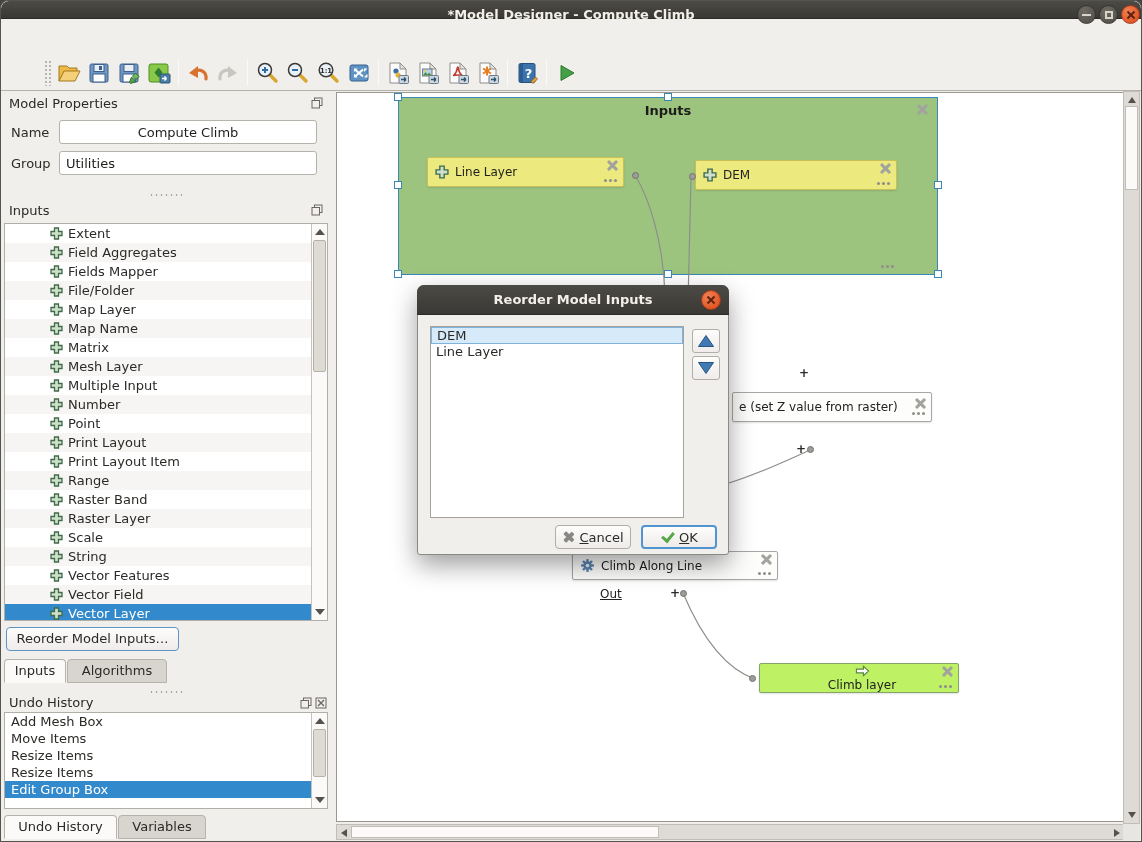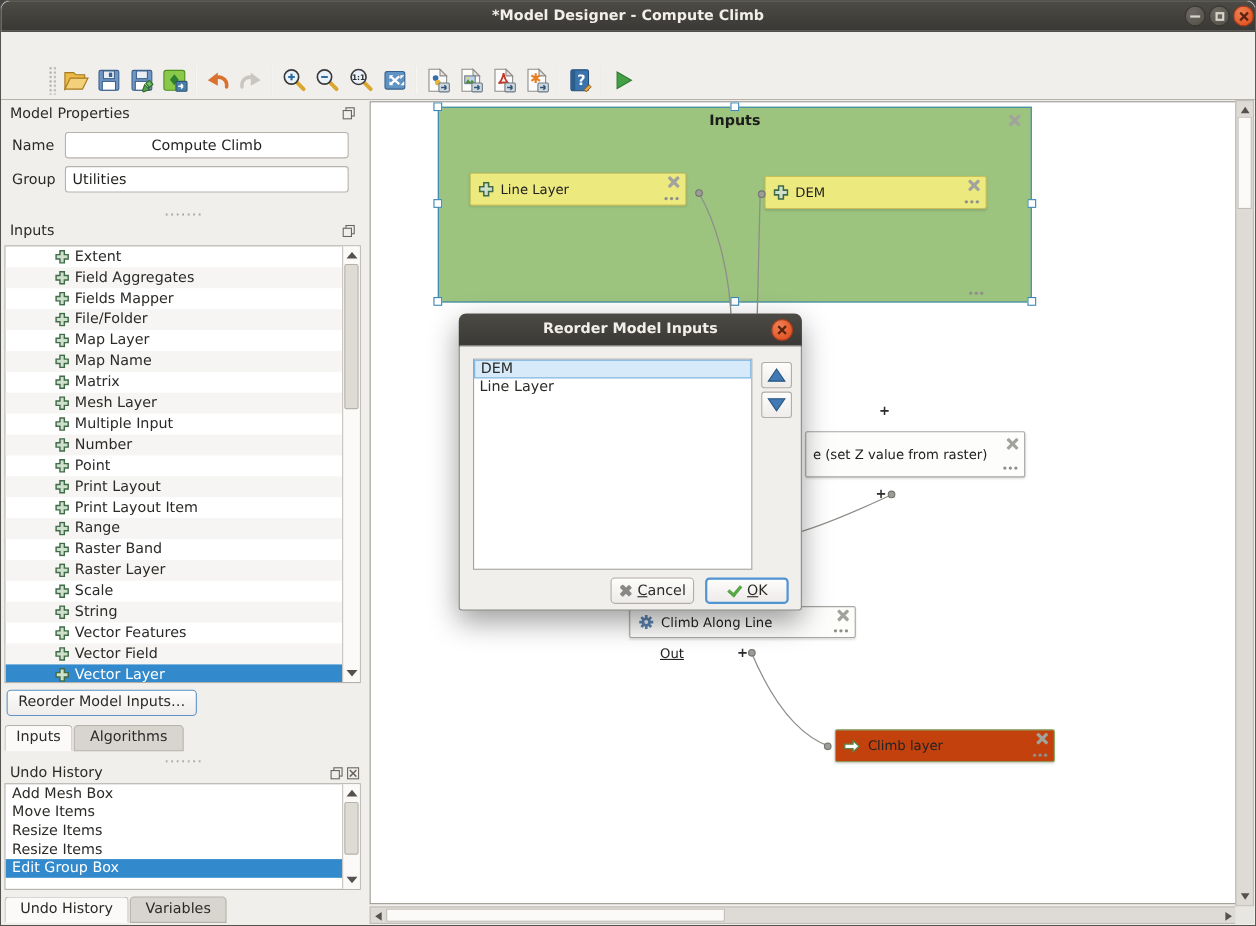--- a/index.html
+++ b/index.html
@@ -1,21 +1,21 @@
 <!DOCTYPE html>
 <html><head>
 <meta charset="utf-8">
 <style>
   * { box-sizing: border-box; margin: 0; padding: 0; }
   body { font-family: "DejaVu Sans", "Liberation Sans", sans-serif; background:#444; }
   .window { position:relative; width:1142px; height:842px; background:#f1efec; overflow:hidden;
             border:1px solid #55534e; border-radius:8px 8px 0 0; font-size:13px; color:#2b2a27; }
 
   
-  .titlebar { position:absolute; left:0; top:0; right:0; height:28px;
+  .titlebar { position:absolute; left:0; top:0; right:0; height:18px;
               background:linear-gradient(#4d4b46,#3a3834); border-radius:8px 8px 0 0;
               border-bottom:1px solid #2c2a26; }
   .titlebar .title { position:absolute; left:0; right:0; top:6px; text-align:center;
                      color:#f2efe9; font-weight:bold; font-size:13px; }
   .wbtn { position:absolute; top:4px; width:19px; height:19px; border-radius:50%;
           background:radial-gradient(circle at 35% 30%, #6e6a63, #504d47); border:1px solid #38362f; }
   .wbtn.close { background:radial-gradient(circle at 35% 30%, #f08054, #dd4814); border:1px solid #a73b1d; }
   .wbtn .bar { position:absolute; left:4px; top:8px; width:9px; height:2px; background:#d8d4cc; }
   .wbtn .sq  { position:absolute; left:5px; top:5px; width:8px; height:8px; border:2px solid #d8d4cc; }
   .wbtn .xx::before,.wbtn .xx::after { content:""; position:absolute; left:8px; top:4px; width:2px; height:10px; background:#5e2310; }
@@ -69,21 +69,21 @@
   
   .canvas-zone { position:absolute; left:330px; top:90px; right:0; bottom:0; background:#f1efec; }
   .canvas { position:absolute; left:5px; top:1px; width:788px; height:730px; background:#fff;
             border:1px solid #9a978f; overflow:hidden; }
   .groupbox { position:absolute; background:#9cc47f; border:1px solid #3a87b5; }
   .groupbox .gtitle { position:absolute; left:0; right:0; top:5px; text-align:center; font-weight:bold; font-size:13px; color:#1c1c1a; }
   .handle { position:absolute; width:8px; height:8px; background:#fff; border:1px solid #3a87b5; }
   .node { position:absolute; background:#fdfdfc; border:1px solid #a9a7a3; border-radius:2px;
           display:flex; align-items:center; font-size:12px; color:#222; box-shadow:0 1px 2px rgba(0,0,0,.12); }
   .node.yellow { background:#ece97f; border-color:#c9c059; }
-  .node.green  { background:#c2410c; border-color:#85a568; }
+  .node.green  { background:#bef264; border-color:#85a568;flex-direction:column; }
   .node .nlabel { padding-left:6px; white-space:nowrap; }
   .xic { position:absolute; top:2px; right:5px; width:11px; height:11px; }
   .xic::before,.xic::after { content:""; position:absolute; left:4px; top:-1px; width:3px; height:13px; background:#a3a39e; border-radius:1px; }
   .xic::before { transform:rotate(45deg);} .xic::after { transform:rotate(-45deg);}
   .ooo { position:absolute; bottom:4px; right:5px; width:14px; height:3px; }
   .ooo::before { content:""; display:block; width:3px; height:3px; border-radius:50%;
                  background:#8f8f8a; box-shadow:5px 0 0 #8f8f8a, 10px 0 0 #8f8f8a; }
   .pmark { position:absolute; font-size:12px; font-weight:bold; color:#2b2b2b; }
   .cdot { position:absolute; width:7px; height:7px; border-radius:50%; background:#9c9c98; border:1px solid #72726e; }
   .outlabel { position:absolute; font-size:12px; color:#222;text-decoration:underline; }
@@ -446,21 +446,21 @@
         <svg width="14" height="14" viewBox="0 0 13 13" style="margin-left:7px">
             <path d="M4.5 1h4v3.5H12v4H8.5V12h-4V8.5H1v-4h3.5z" fill="#cfe0cc" stroke="#3f6b47" stroke-width="1.3"></path>
           </svg>
         <span class="nlabel">DEM</span>
         <span class="xic"></span>
         <span class="ooo"></span>
       </div>
       <span class="cdot" style="left:352px; top:80px"></span>
 
       <span class="pmark" style="left:462px; top:273px">+</span>
-      <div class="node" style="left:395px; top:299px; width:200px; height:42px">
+      <div class="node" style="left:395px; top:299px; width:200px; height:30px">
         <span class="nlabel">e (set Z value from raster)</span>
         <span class="xic" style="top:5px"></span>
         <span class="ooo" style="bottom:6px"></span>
       </div>
       <span class="pmark" style="left:459px; top:349px">+</span>
       <span class="cdot" style="left:470px; top:353px"></span>
 
       <div class="node" style="left:235px; top:458px; width:206px; height:29px">
         <svg width="15" height="15" viewBox="0 0 16 16" style="margin-left:7px">
             <g stroke="#5b84b1" stroke-width="2.6">

